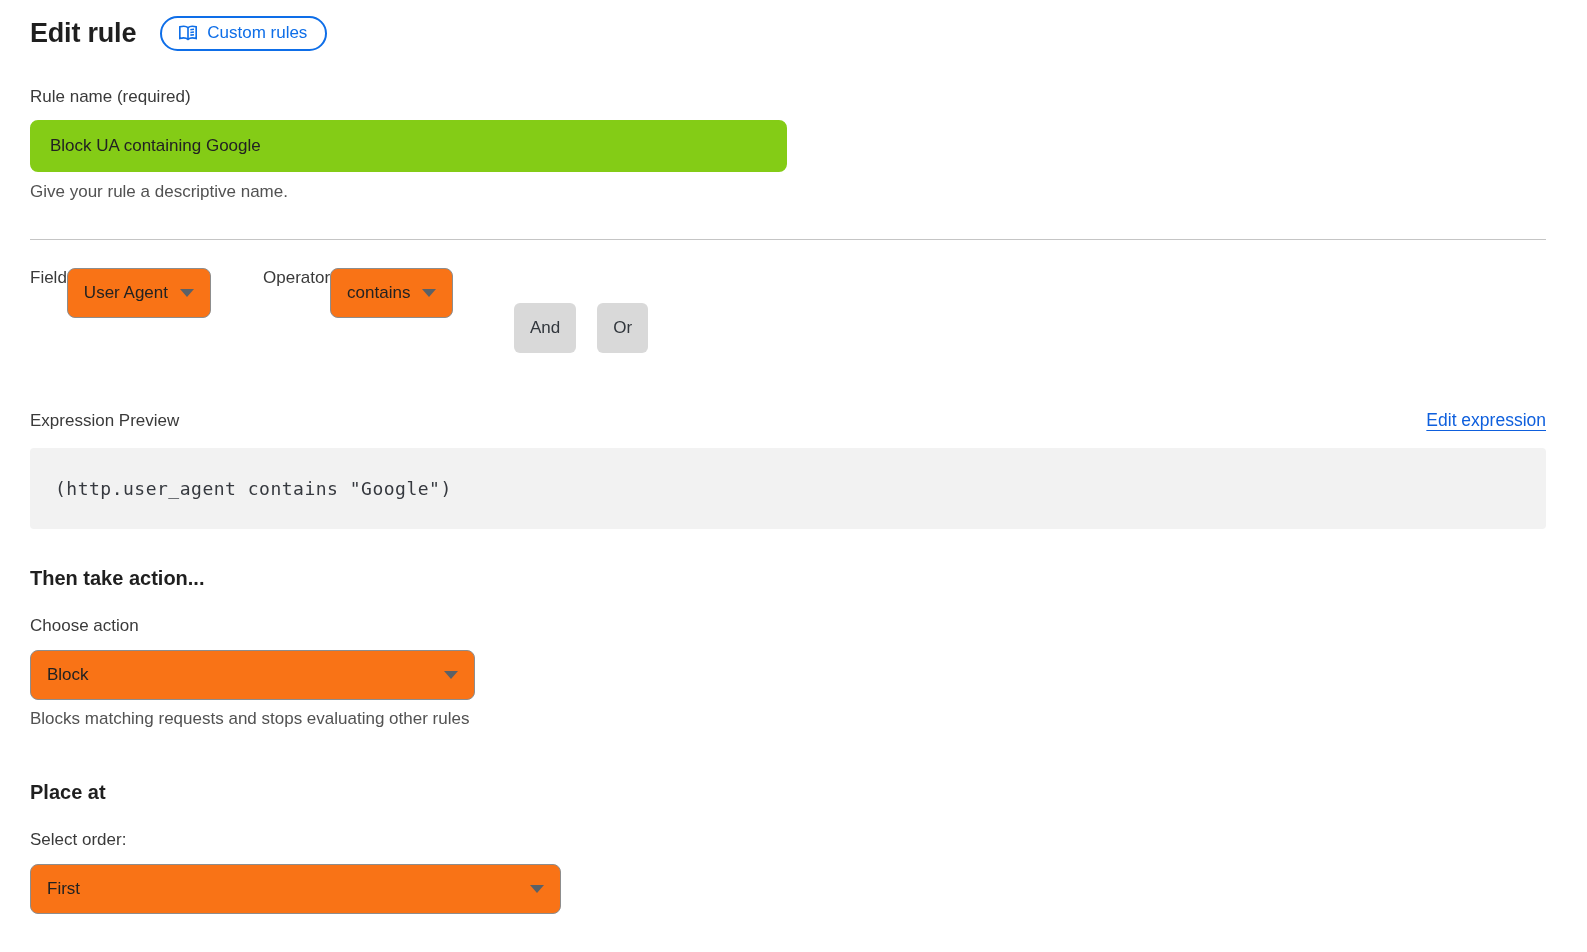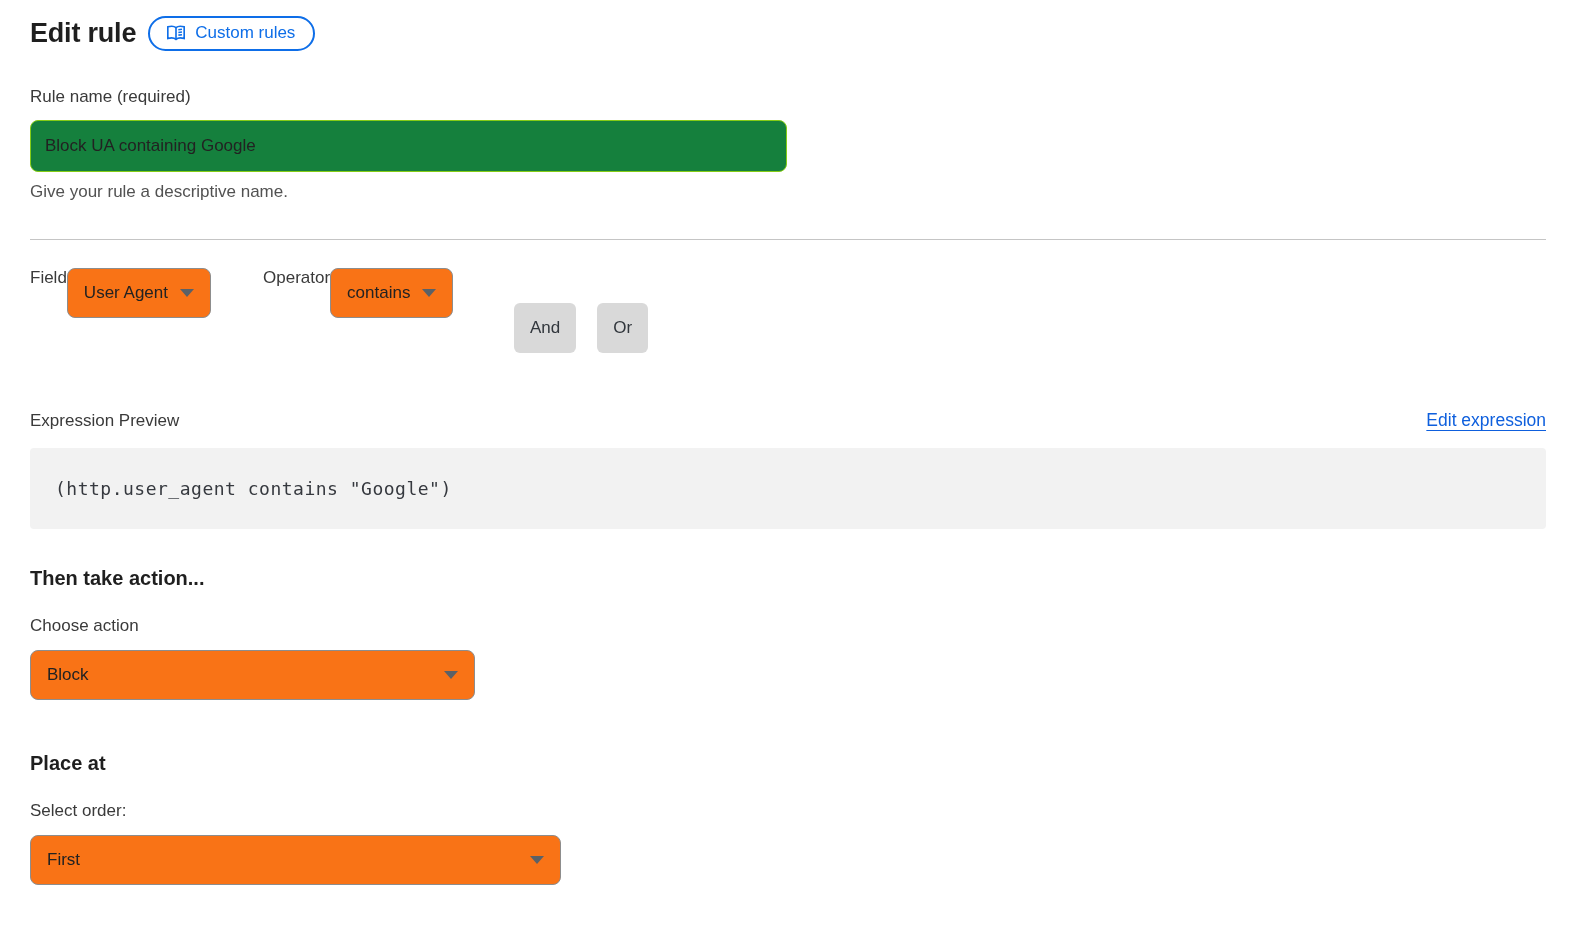--- a/index.html
+++ b/index.html
@@ -10,21 +10,21 @@
     color: #222222;
     overflow: hidden;
   }
   .content {
     width: 1516px;
     margin-left: 30px;
     padding-top: 16px;
   }
 
   
-  .header-row { display: flex; align-items: center; gap: 12px; }
+  .header-row { display: flex; align-items: center; gap: 24px; }
   .page-title {
     font-size: 27px;
     font-weight: 700;
     color: #1f1f1f;
     letter-spacing: -0.2px;
   }
   .badge-pill {
     display: inline-flex; align-items: center; gap: 9px;
     border: 2px solid #0e6ee8;
     border-radius: 20px;
@@ -36,27 +36,27 @@
   }
   .badge-pill svg { display: block; }
 
   
   .field-label { font-size: 17px; color: #3a3a3a; }
   .help-text   { font-size: 17px; color: #525252; }
 
   .text-input {
     display: block;
     height: 52px;
-    border: 1px solid #84cc16;
+    border: 6px solid #84cc16;
     border-radius: 8px;
     padding: 0 14px;
     font-size: 17px;
     font-family: "Liberation Sans", sans-serif;
     color: #222222;
-    background: #15803d;
+    background: #84cc16;
     outline: none;
     width: 100%;
   }
 
   .select-box {
     height: 50px;
     border: 1px solid #8d8d8d;
     border-radius: 8px;
     padding: 0 16px;
     display: flex;
@@ -222,20 +222,21 @@
 
   <div class="action-section">
     <div class="section-heading">Then take action...</div>
     <div class="field-label">Choose action</div>
     <div class="action-select-wrap">
       <div class="select-box">
         <span>Block</span>
         <span class="caret"></span>
       </div>
     </div>
+    <div class="help-text">Blocks matching requests and stops evaluating other rules</div>
   </div>
 
   <div class="placement-section">
     <div class="section-heading">Place at</div>
     <div class="field-label">Select order:</div>
     <div class="placement-select-wrap">
       <div class="select-box">
         <span>First</span>
         <span class="caret"></span>
       </div>

